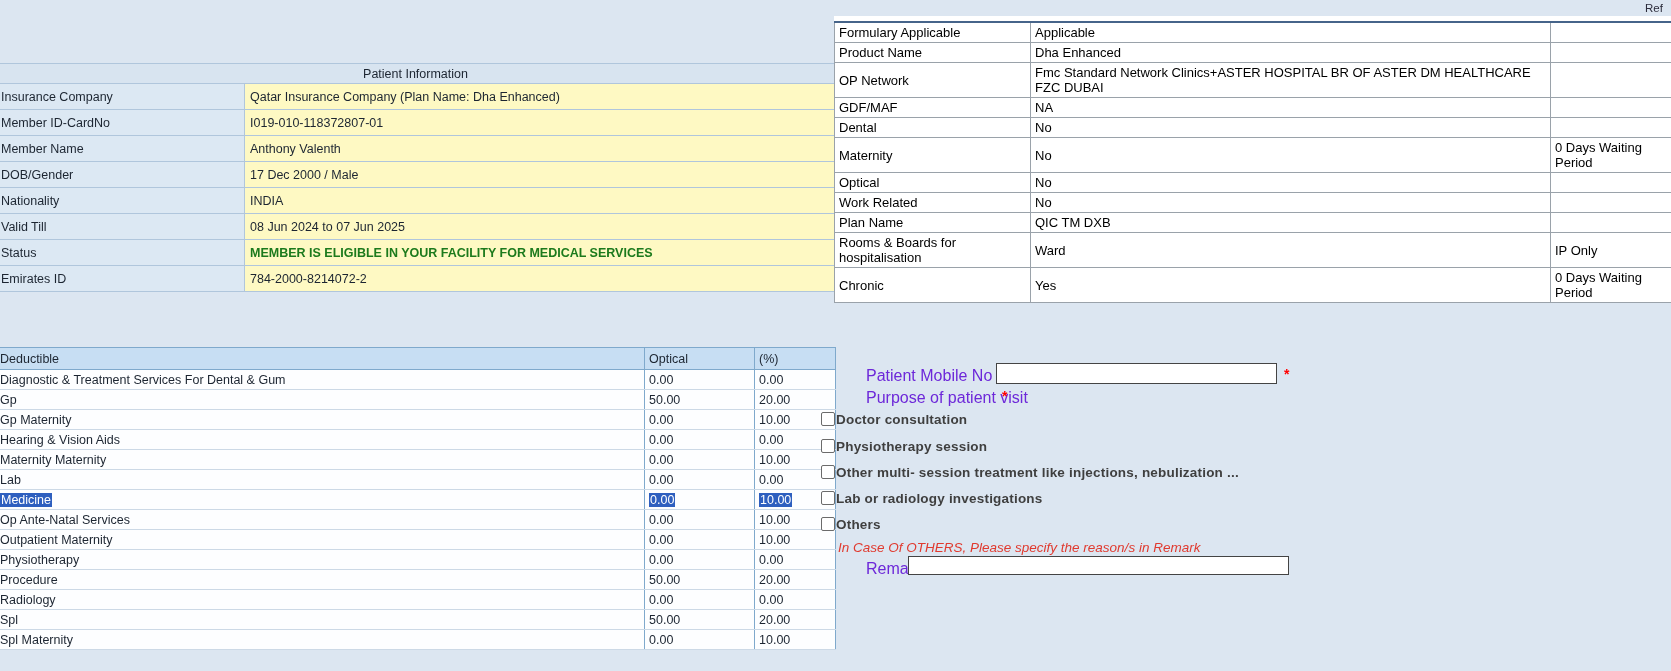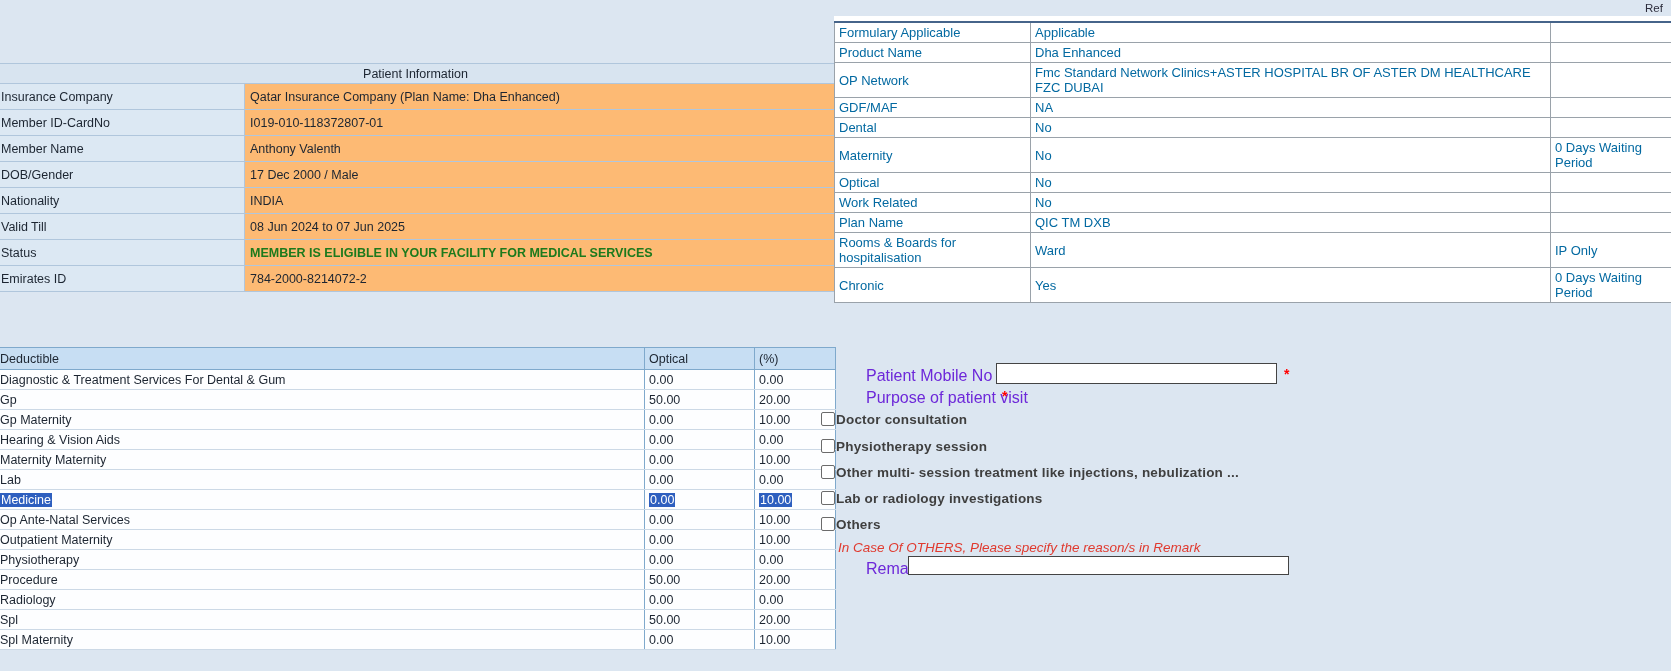--- a/index.html
+++ b/index.html
@@ -22,21 +22,21 @@
   #patient-table { position:absolute; left:-5px; top:63px; width:840px; }
   #patient-table th.pi-title {
     height:19px; background:#d8e4f0; border:1px solid #b0c6dc;
     font-size:12.5px; font-weight:normal; color:#1c2531; text-align:center; padding:0 4px;
   }
   #patient-table td {
     height:25px; border:1px solid #b0c6dc; font-size:12.5px; color:#1c2531;
     padding:0 5px; overflow:hidden; white-space:nowrap;
   }
   #patient-table td.pi-label { background:#dce8f3; }
-  #patient-table td.pi-value { background:#fdba74; }
+  #patient-table td.pi-value { background:#fef9c3; }
   #patient-table .status { color:#1c7a1c; font-weight:bold; }
 
   
   #deductible-table { position:absolute; left:-5px; top:347px; width:840px; }
   #deductible-table th {
     height:21px; background:#c7def3; border:1px solid #7fa9cc;
     font-size:12.5px; font-weight:normal; color:#1c2531; text-align:left; padding:0 4px;
   }
   #deductible-table td {
     height:19px; background:#fdfeff; font-size:12.5px; color:#1c2531;
@@ -47,21 +47,21 @@
   #deductible-table tr.selected td .chip { background:#2e5fbf; color:#ffffff; padding:0 1px; }
 
   
   #policy-strip { position:absolute; left:834px; top:16px; width:837px; height:5px; background:#ffffff; }
   #policy-table {
     position:absolute; left:834px; top:21px; width:837px;
     border-top:2px solid #46648a;
   }
   #policy-table td {
     background:#ffffff; border:1px solid #9aa2aa;
-    font-size:13px; line-height:15px; color:#0369a1;
+    font-size:13px; line-height:15px; color:#000000;
     padding:2px 4px; vertical-align:middle; overflow:hidden;
   }
   #policy-table tr { height:19px; }
 
   
   .blue-label  { position:absolute; font-size:16px; color:#6d28d9; white-space:nowrap;margin-left:28px; }
   .red-note    { position:absolute; font-size:13.5px; color:#e03a2f; white-space:nowrap; }
   .req-star    { position:absolute; font-size:14px; color:#ff0000; font-weight:bold; }
   .form-input  { position:absolute; background:#ffffff; border:1.5px solid #444444; box-sizing:border-box;
                  font-size:13px; padding:0 3px; font-family:"Liberation Sans", sans-serif; }

